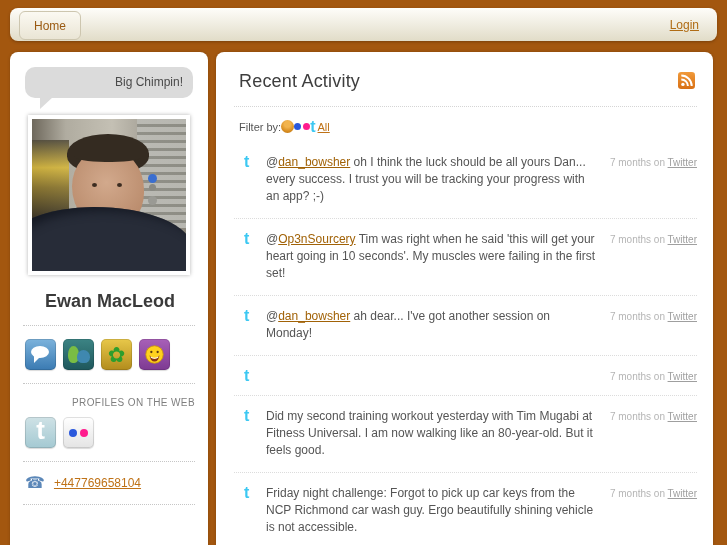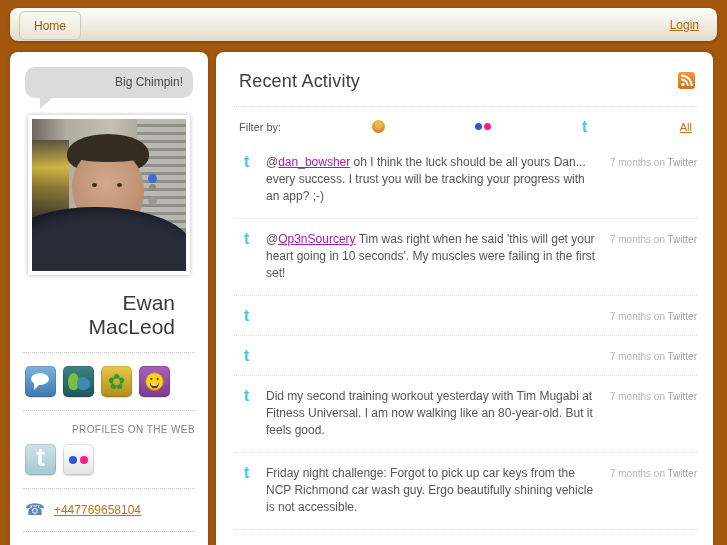--- a/index.html
+++ b/index.html
@@ -44,21 +44,21 @@
                  border-radius:48% 52% 46% 54%; }
   .photo .hair { position:absolute; left:23%; top:10%; width:53%; height:26%;
                  background:#342b21; border-radius:50% 50% 45% 45%; }
   .photo .fringe { position:absolute; left:27%; top:19%; width:45%; height:9%;
                    background:#342b21; border-radius:0 0 45% 45%; }
   .photo .eye { position:absolute; width:5px; height:4px; border-radius:50%; background:#3c2c20; }
   .photo .eye.l { left:39%; top:42%; } .photo .eye.r { left:55%; top:42%; }
   .photo .mouth { position:absolute; left:43%; top:60%; width:15px; height:3px;
                   border-radius:2px; background:#8a5a48; }
 
-  .name { font-size:21px; color:#3a3a3a; font-weight:400; margin:2px 20px 0; }
+  .name { font-size:18px; color:#3a3a3a; font-weight:700; margin:2px 20px 0; }
   .divider { border-top:1px dotted #c6c6c6; margin:13px 0; }
   .sec-label { font-size:10px; color:#7f7f7f; letter-spacing:.4px; margin:0 0 9px 2px; }
   .icon-row { display:flex; gap:7px; margin-left:2px; }
   .app-icon { width:31px; height:31px; border-radius:5px; position:relative; cursor:pointer;
               box-shadow:inset 0 0 0 1px rgba(0,0,0,.12), 0 1px 1px rgba(0,0,0,.15);
               display:flex; align-items:center; justify-content:center; }
   .chat-icon { background:linear-gradient(#7cb3dc,#3a7ab2); }
   .chat-icon::before { content:""; position:absolute; left:6px; top:7px; width:18px; height:12px;
                        background:#fff; border-radius:50%; }
   .chat-icon::after { content:""; position:absolute; left:9px; top:17px;
@@ -78,35 +78,35 @@
 
   .contact-row { display:flex; align-items:center; gap:9px; margin:2px 0 0 2px; font-size:12px; }
   .contact-link { color:#bf7217; text-decoration:underline; cursor:pointer; }
   .phone-glyph { color:#5b87b8; font-size:16px; line-height:1; }
 
   
   .main-header { display:flex; align-items:flex-start; justify-content:space-between;
                  padding:5px 2px 13px 5px; border-bottom:1px dotted #d5d5d5; }
   .main-title { font-size:18px; color:#3e3e3e; font-weight:400; letter-spacing:.2px; }
   .rss { cursor:pointer; margin-top:1px; }
-  .filter-row { display:flex; align-items:center; padding:13px 5px 9px; font-size:11px; color:#555;justify-content:space-between; }
+  .filter-row { display:flex; align-items:center; padding:13px 5px 9px; font-size:11px; color:#555; }
   .chimp-icon { width:13px; height:13px; border-radius:50%; cursor:pointer;
                 background:radial-gradient(circle at 50% 32%,#f2b44e 0 28%,#d88d20 65%,#b06a10 100%); }
   .flickr-mini { display:flex; gap:2px; cursor:pointer; }
   .flickr-mini .dot { width:7px; height:7px; }
   .tbird { color:#3cc8f2; font-weight:700; font-size:16px; line-height:13px; cursor:pointer; }
   .all-link { color:#bf7217; text-decoration:underline; font-size:11px; cursor:pointer; margin-left:2px; }
 
   .tweet-row { display:flex; align-items:flex-start; padding:12px 0 13px;
                border-bottom:1px dotted #dcdcdc; }
   .tweet-icon { width:22px; margin-left:10px; flex-shrink:0; padding-top:1px; }
   .tweet-text { max-width:332px; font-size:12px; line-height:17px; color:#555; }
-  .tweet-text a { color:#a21caf; text-decoration:underline; cursor:pointer; }
+  .tweet-text a { color:#a16207; text-decoration:underline; cursor:pointer; }
   .tweet-meta { margin-left:auto; flex-shrink:0; font-size:10px; color:#b5b5b5; padding:3px 0 0; }
-  .tweet-meta a { color:#9f9f9f; cursor:pointer; }
+  .tweet-meta a { color:#9f9f9f; text-decoration:underline; cursor:pointer; }
 </style>
 </head>
 <body>
 
 <div class="page">
 
   <div class="navbar">
     <div class="tab">Home</div>
     <a class="login">Login</a>
   </div>
@@ -218,20 +218,21 @@
           <span class="tweet-icon tbird">t</span>
           <div class="tweet-text">@<a>Op3nSourcery</a> Tim was right when he said 'this will get your heart going in 10 seconds'. My muscles were failing in the first set!</div>
           <div class="tweet-meta">
             <span>7 months on </span>
             <a>Twitter</a>
           </div>
         </div>
 
         <div class="tweet-row">
           <span class="tweet-icon tbird">t</span>
+          <div class="tweet-text">@<a>dan_bowsher</a> ah dear... I've got another session on Monday!</div>
           <div class="tweet-meta">
             <span>7 months on </span>
             <a>Twitter</a>
           </div>
         </div>
 
         <div class="tweet-row">
           <span class="tweet-icon tbird">t</span>
           <div class="tweet-meta">
             <span>7 months on </span>

